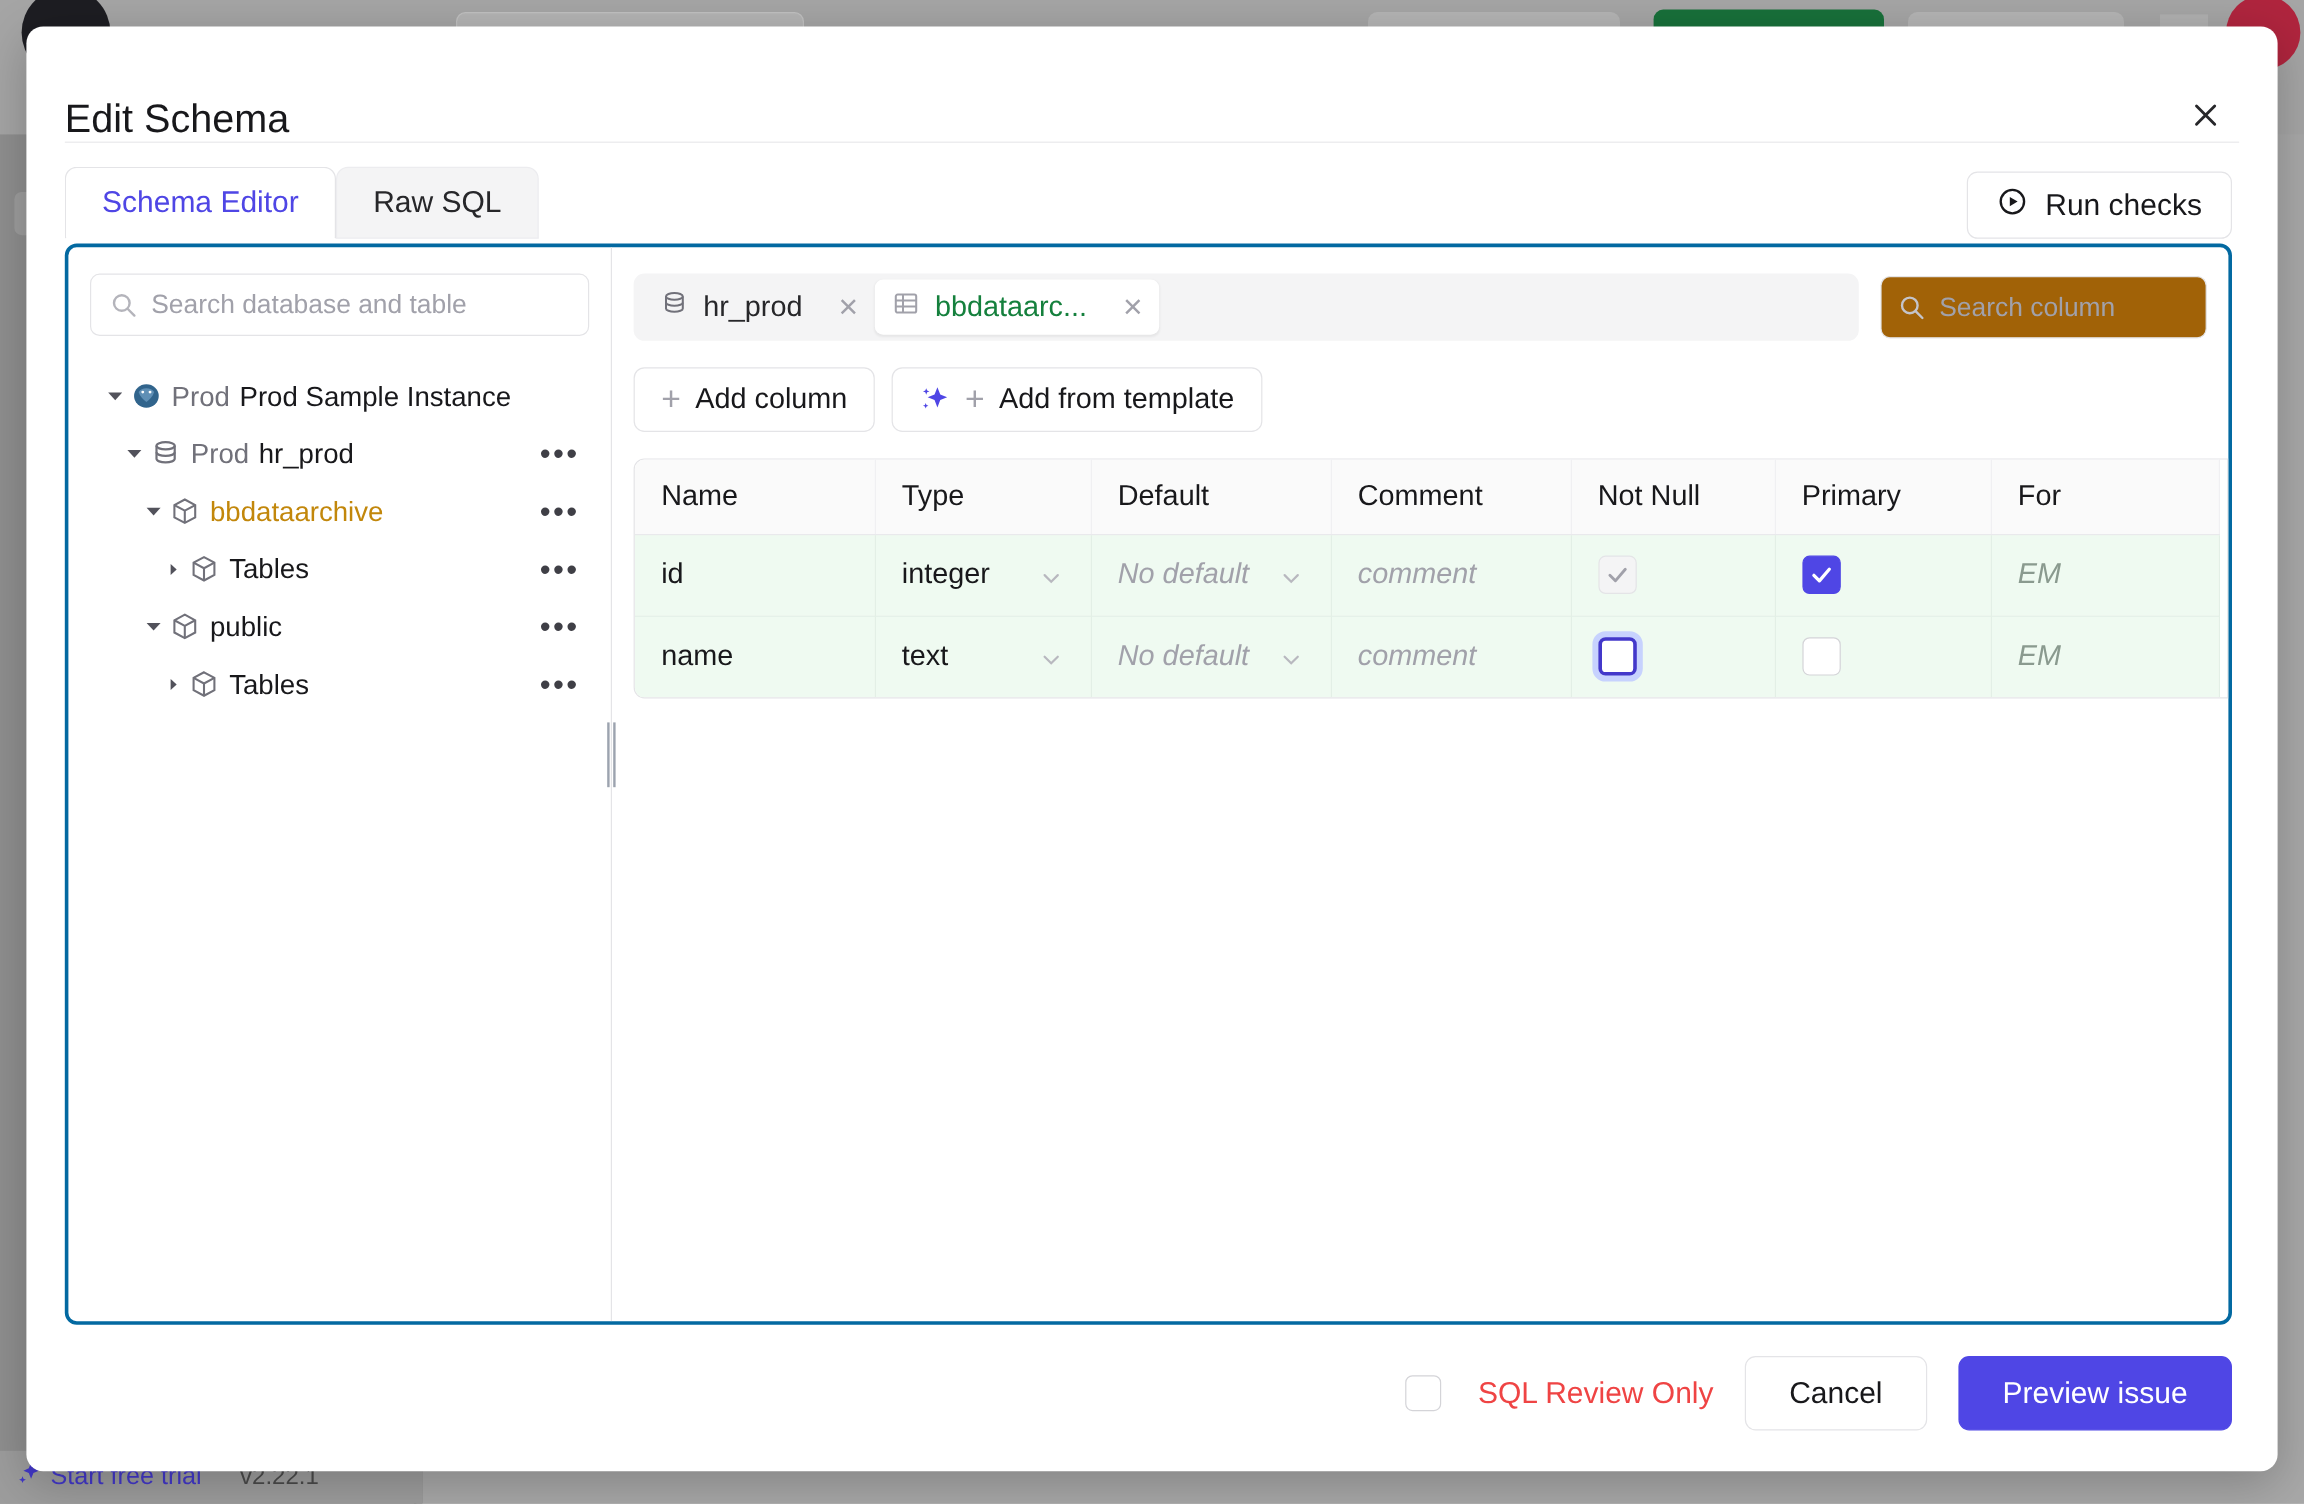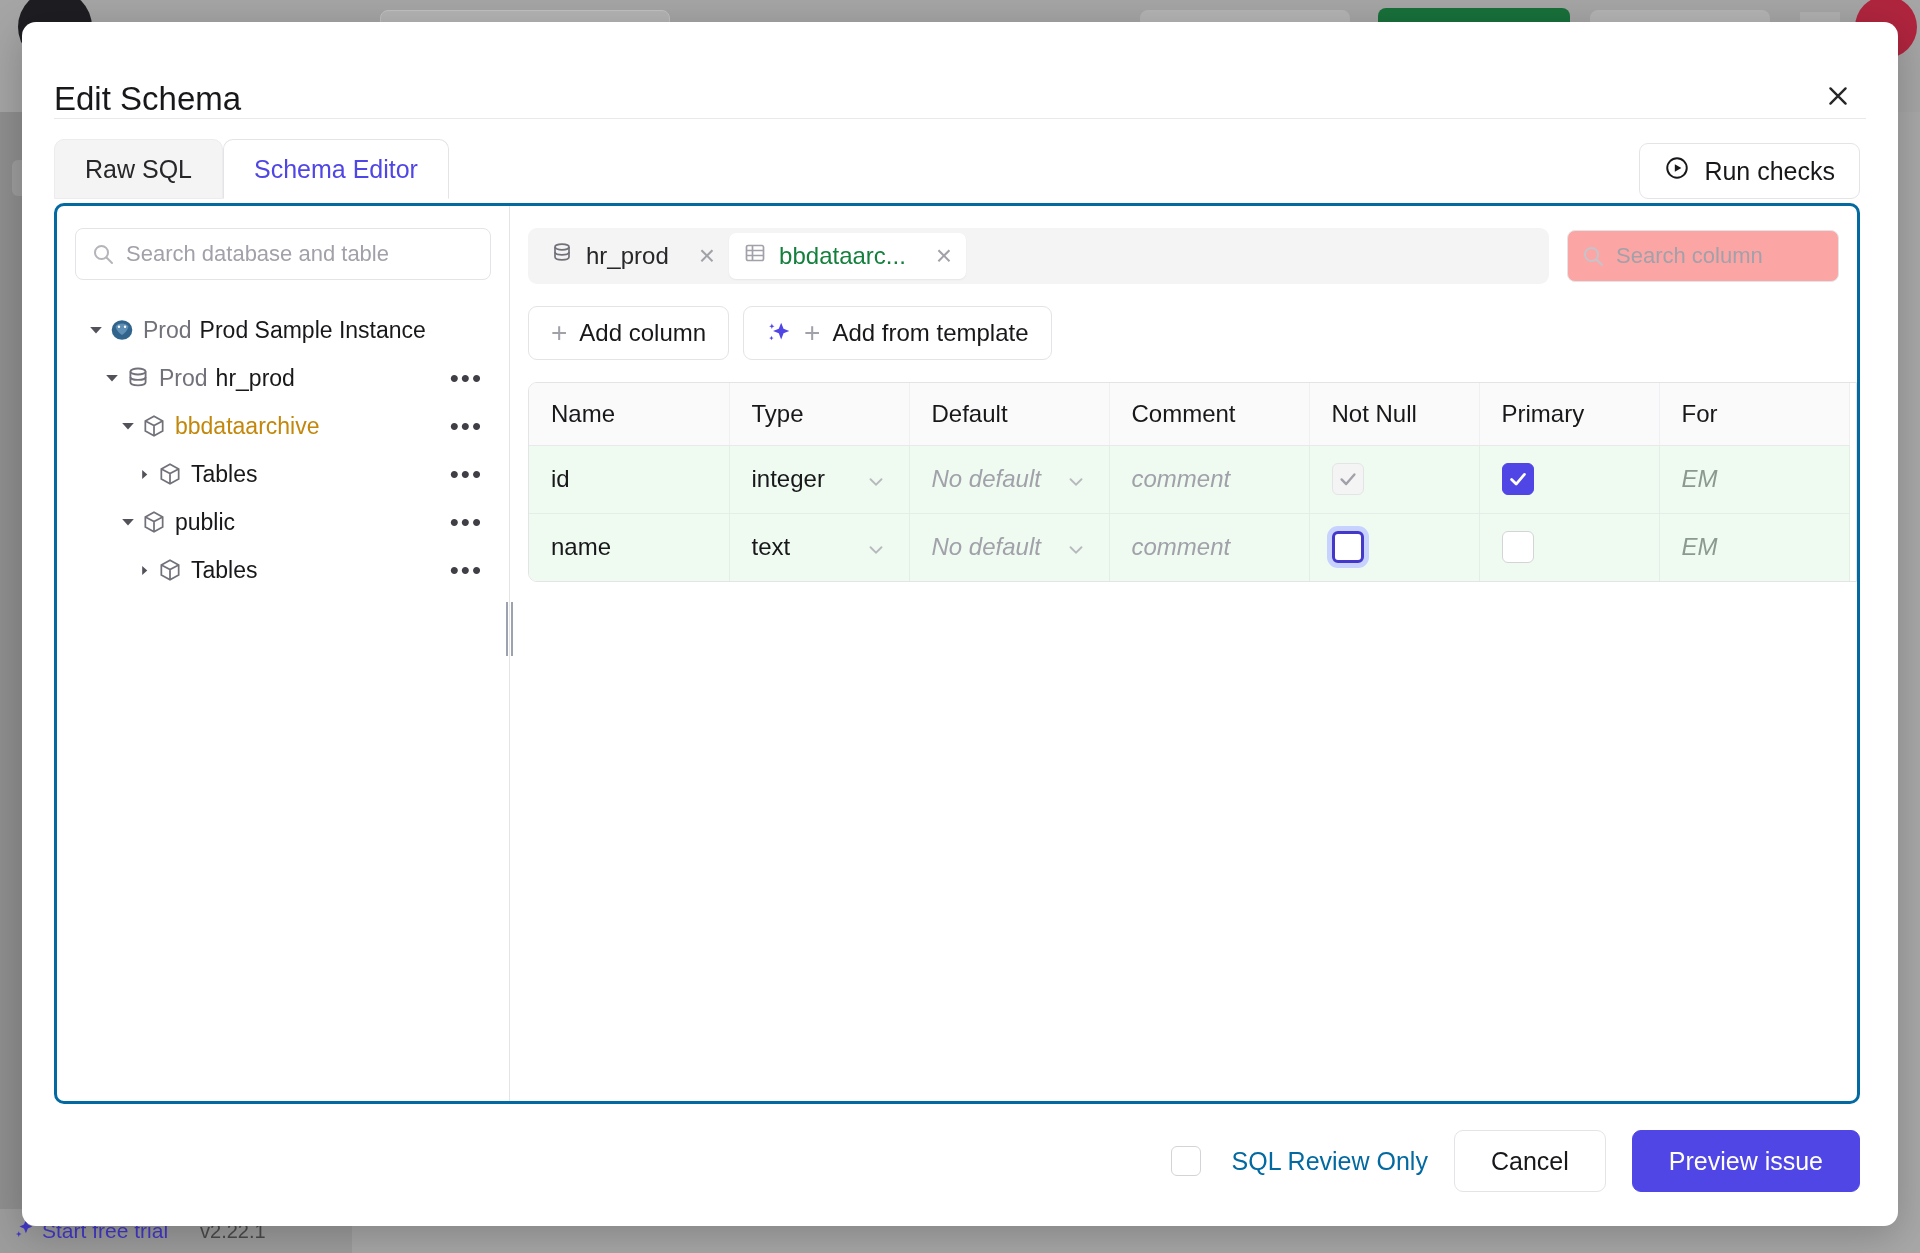--- a/index.html
+++ b/index.html
@@ -234,21 +234,21 @@
   .chip.db svg { color: #71717a; }
   .chip.tbl { background: #fff; color: #15803d; box-shadow: 0 1px 2px rgba(0,0,0,.06); }
   .chip.tbl svg { color: #a1a1aa; }
 
   .colsearch {
     position: relative; width: 272px; flex: 0 0 272px; margin-left: 18px;
   }
   .colsearch input {
     width: 100%; height: 52px; border: 1px solid #e4e4e7; border-radius: 8px;
     padding-left: 48px; font-size: 22px; outline: none;
-    font-family: "Liberation Sans", sans-serif; background: #fca5a5;
+    font-family: "Liberation Sans", sans-serif; background: #a16207;
   }
   .colsearch input::placeholder { color: #a1a1aa; }
   .colsearch .mag {
     position: absolute; left: 14px; top: 14px;
     width: 24px; height: 24px; color: #c4c4ca;
   }
 
   .actions-row {
     display: flex; gap: 14px; padding: 22px 18px 0 18px;
   }
@@ -313,21 +313,21 @@
     border: 3px solid #4338ca;
     box-shadow: 0 0 0 5px #c7d2fe;
   }
 
   
   .footer {
     flex: 0 0 auto;
     display: flex; align-items: center; justify-content: flex-end;
     gap: 26px; padding: 26px 38px 34px 32px;
   }
-  .sqlonly { display: flex; align-items: flex-end; gap: 31px; font-size: 25px; color: #0369a1; cursor: pointer; }
+  .sqlonly { display: flex; align-items: flex-end; gap: 31px; font-size: 25px; color: #ef4444; cursor: pointer; }
   .sqlonly .cb { width: 30px; height: 30px; }
   .fbtn {
     height: 62px; padding: 0 36px; border-radius: 9px;
     font-size: 25px; display: flex; align-items: center;
     cursor: pointer; white-space: nowrap;
     font-family: "Liberation Sans", sans-serif;
   }
   .fbtn.cancel { background: #fff; border: 1px solid #e4e4e7; color: #18181b; }
   .fbtn.primary { background: #4f46e5; border: 1px solid #4f46e5; color: #fff; }
 </style>
@@ -369,25 +369,25 @@
     <div class="close-btn">
       <svg viewBox="0 0 24 24" fill="none" stroke="currentColor" stroke-width="2.2" stroke-linecap="round" aria-hidden="true">
         <path d="M5 5 L19 19 M19 5 L5 19"></path>
       </svg>
     </div>
   </div>
   <div class="head-rule"></div>
 
   <div class="tabs-row">
     <div class="tabs">
+      <div class="tab active">
+        <span>Schema Editor</span>
+      </div>
       <div class="tab inactive">
         <span>Raw SQL</span>
-      </div>
-      <div class="tab active">
-        <span>Schema Editor</span>
       </div>
     </div>
     <div class="runchecks">
       <span>
         <svg viewBox="0 0 24 24" fill="none" stroke="currentColor" stroke-width="1.8" aria-hidden="true">
           <circle cx="12" cy="12" r="9"></circle>
           <path d="M10 8.5 L16 12 L10 15.5 Z" fill="currentColor" stroke="none"></path>
         </svg>
       </span>
       <span>Run checks</span>

